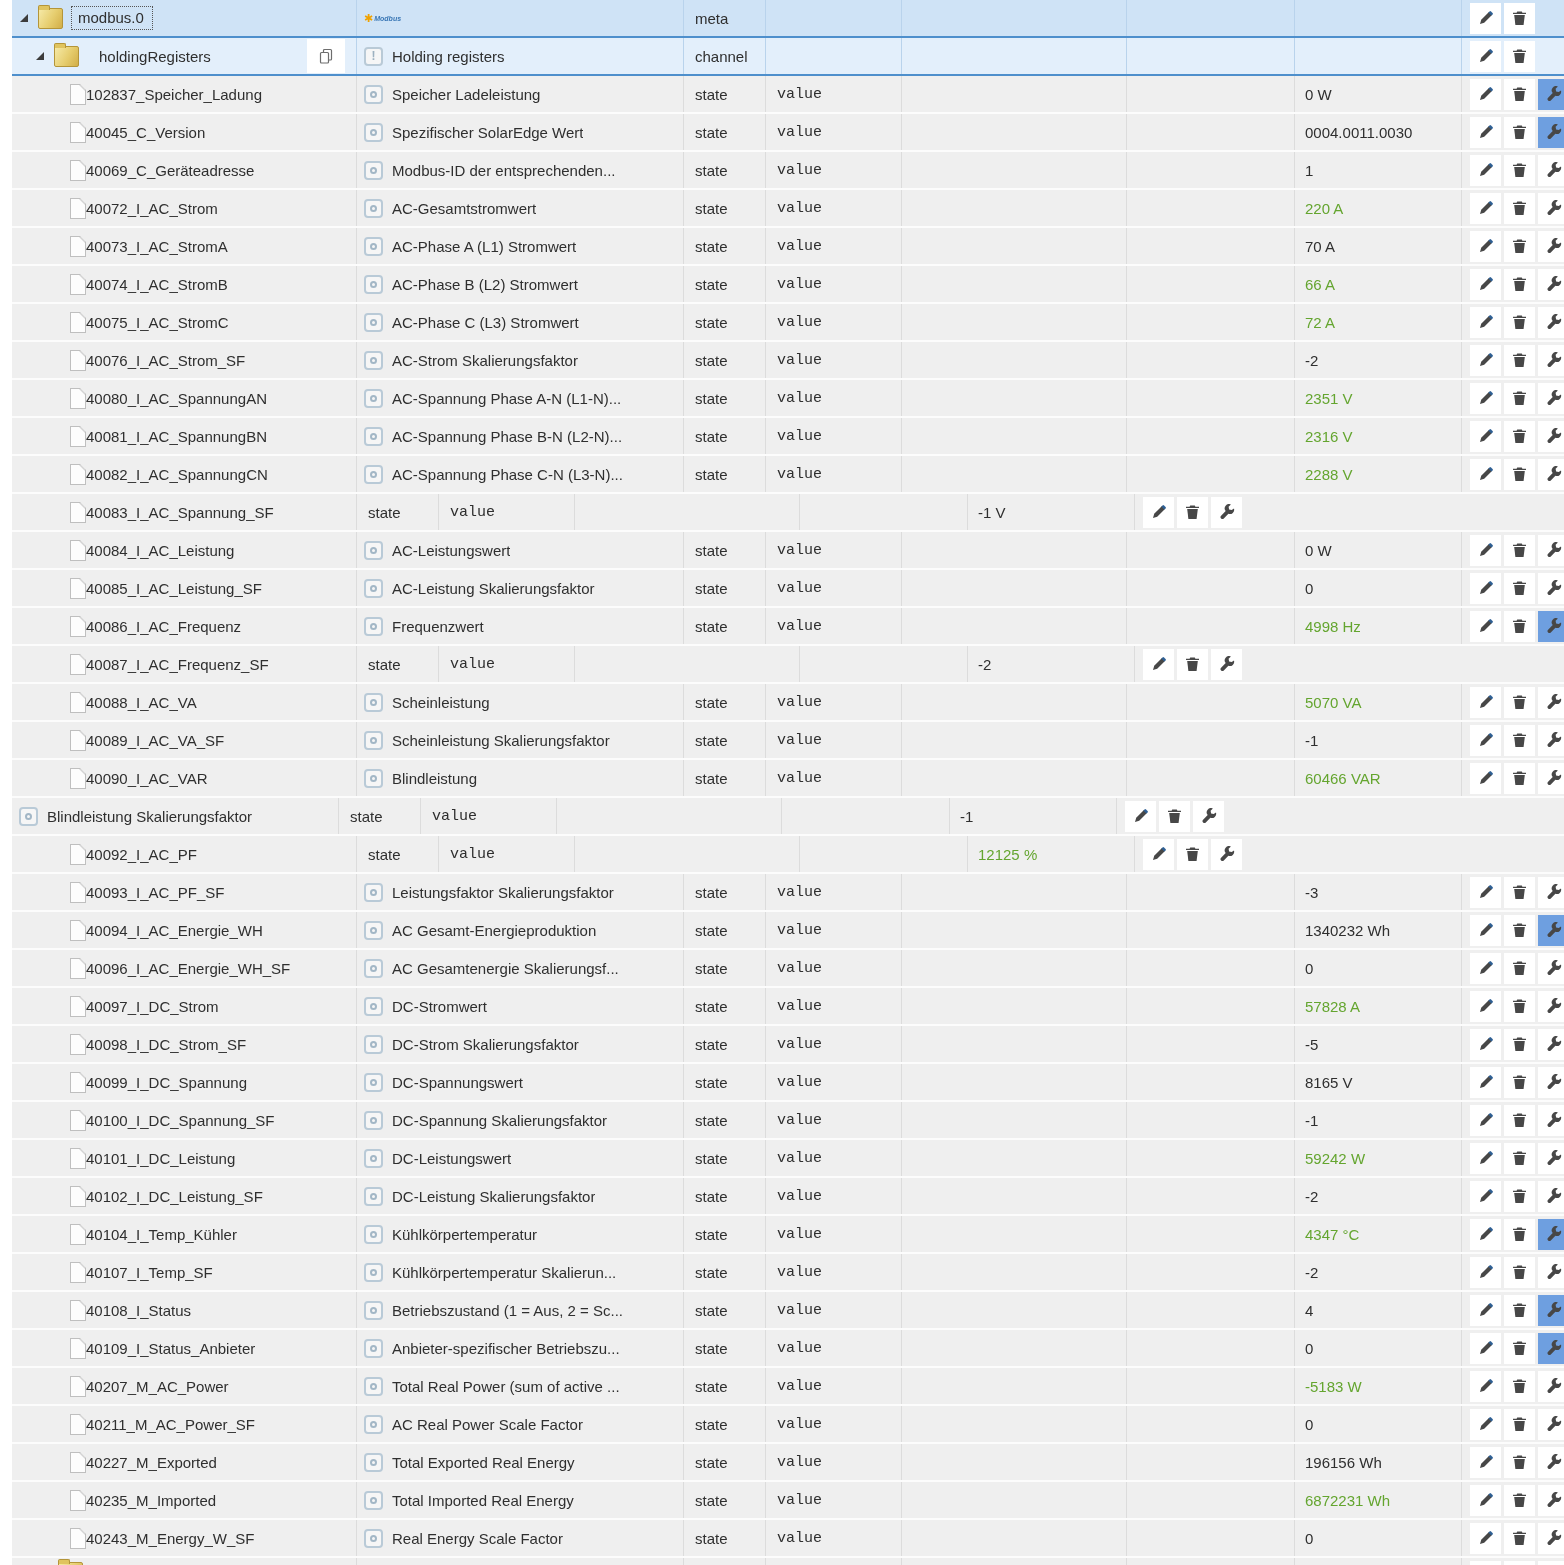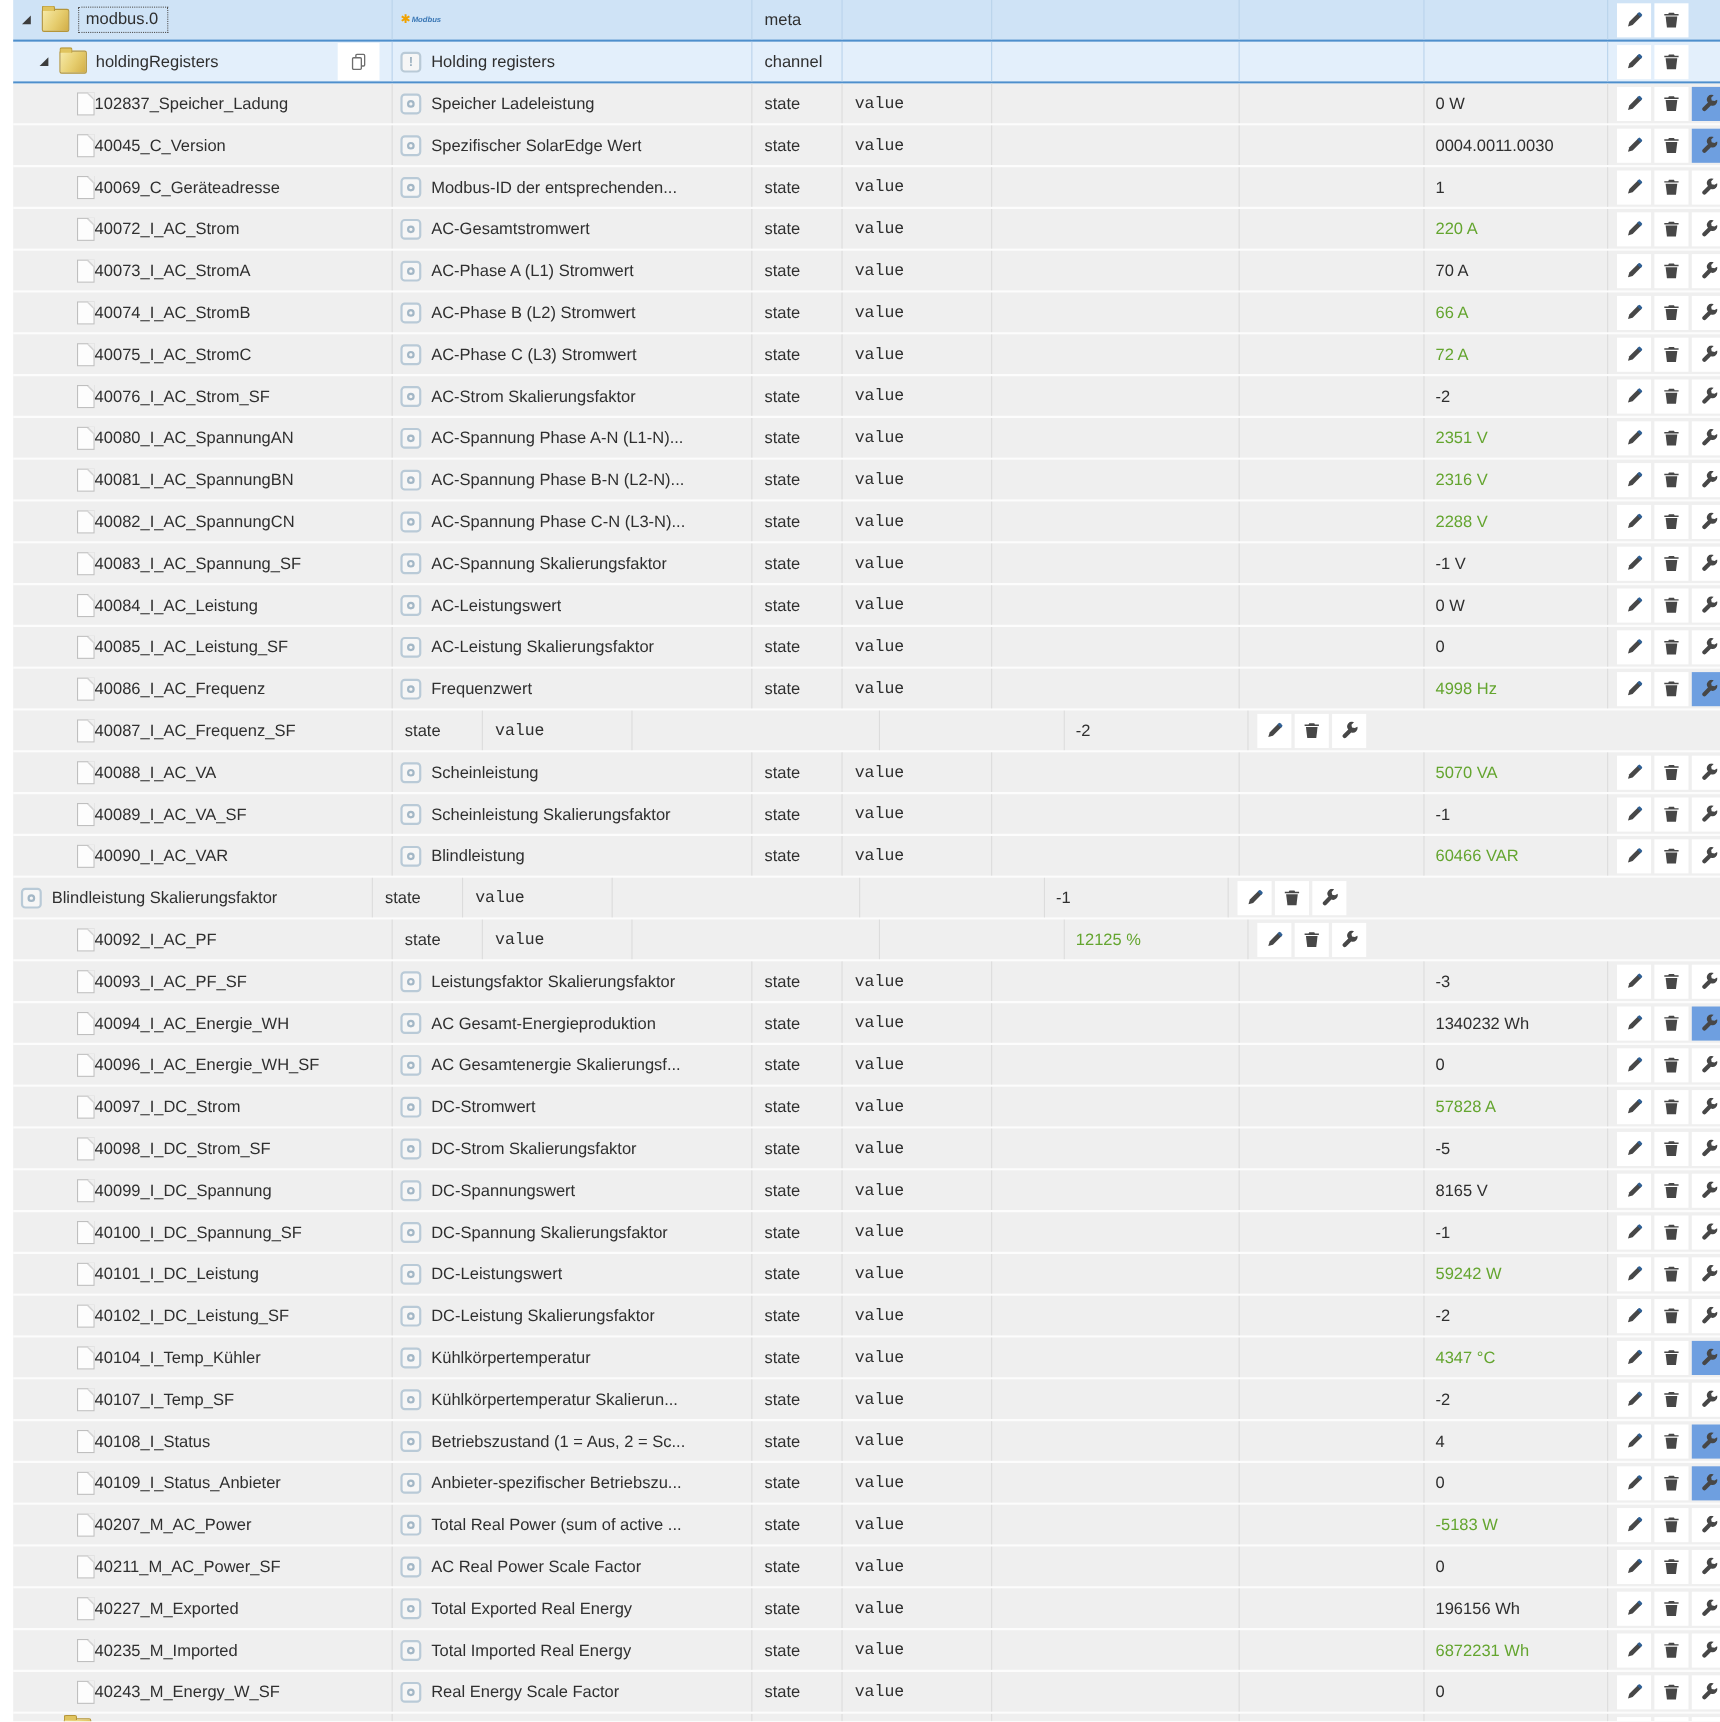--- a/index.html
+++ b/index.html
@@ -114,21 +114,21 @@
             <path d="M2.2 5h10.6L11.6 15H3.4L2.2 5z"></path>
           </svg>
       </span>
     </div>
   </div>
 
   <div class="row header2">
     <div class="cell c-id">
       <span class="exp" style="margin-left:24px"></span>
       <span class="folder" style="margin-left:10px"></span>
-      <span style="margin-left:8px">holdingRegisters</span>
+      <span style="margin-left:20px">holdingRegisters</span>
       <span class="copy-box">
         <svg width="16" height="17" viewBox="0 0 16 17">
             <rect x="5.5" y="1.5" width="8" height="10.5" rx="1" fill="none" stroke="#6d6d6d" stroke-width="1.2"></rect>
             <rect x="2.5" y="4.5" width="8" height="10.5" rx="1" fill="#fff" stroke="#6d6d6d" stroke-width="1.2"></rect>
           </svg>
       </span>
     </div>
     <div class="cell c-name">
       <span class="obj-icon">!</span>
       <span class="name-text">Holding registers</span>
@@ -560,26 +560,20 @@
             </svg>
       </span>
     </div>
   </div>
 
   <div class="row">
     <div class="cell c-id">
       <span class="doc" style="margin-left:58px"></span>
       <span class="id-text">40083_I_AC_Spannung_SF</span>
     </div>
-    <div class="cell c-name">
-      <span class="obj-icon">
-            <span class="obj-dot"></span>
-          </span>
-      <span class="name-text">AC-Spannung Skalierungsfaktor</span>
-    </div>
     <div class="cell c-type">state</div>
     <div class="cell c-role">value</div>
     <div class="cell c-room"></div>
     <div class="cell c-func"></div>
     <div class="cell c-value">-1 V</div>
     <div class="cell c-actions">
       <span class="btn">
         <svg width="16" height="16" viewBox="0 0 16 16">
               <path d="M2 14l1.2-4.2 8-8 3 3-8 8L2 14z" fill="#474747"></path>
               <path d="M10.4 2.6l3 3 1.2-1.2a1 1 0 0 0 0-1.4l-1.6-1.6a1 1 0 0 0-1.4 0l-1.2 1.2z" fill="#2e5f94"></path>

